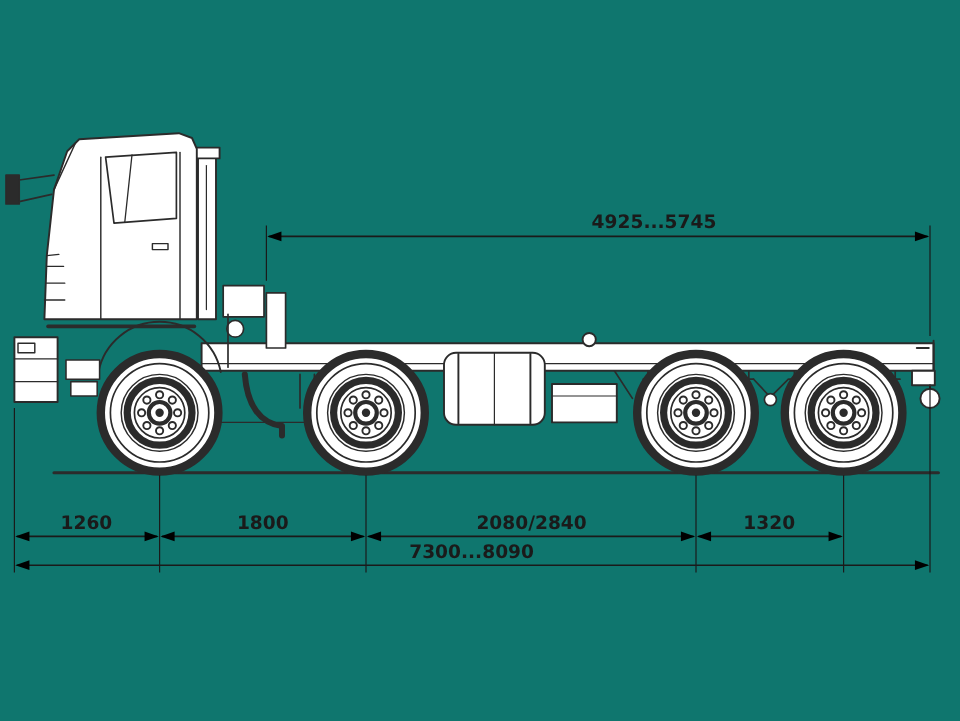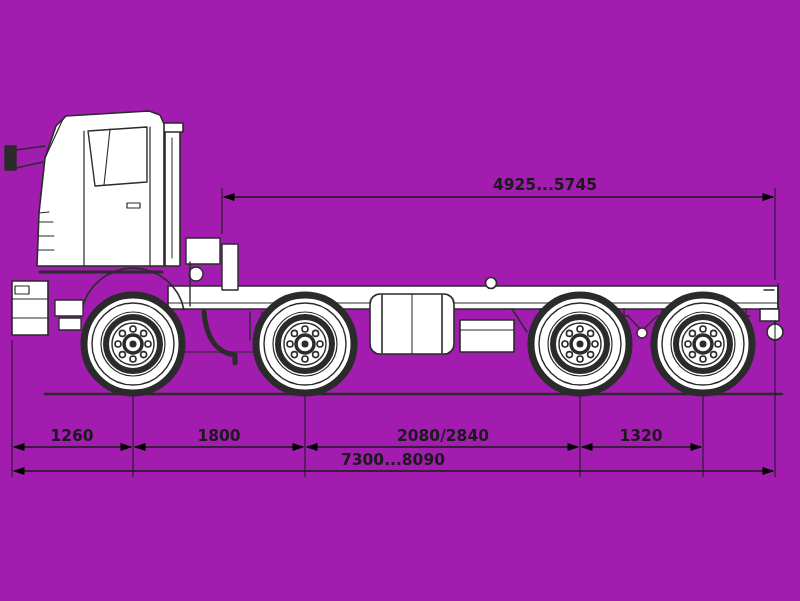--- a/index.html
+++ b/index.html
@@ -1,17 +1,17 @@
 <!DOCTYPE html>
 <html><head>
 <meta charset="utf-8">
 <style>
   html,body{margin:0;padding:0;background:#ffffff;}
   .canvas{
-    width:800px;height:601px;position:relative;background:#a21caf;
+    width:800px;height:601px;position:relative;background:#0f766e;
     font-family:"DejaVu Sans","Liberation Sans",sans-serif;
     overflow:hidden;
   }
   svg{display:block;}
   text{
     font-family:"DejaVu Sans","Liberation Sans",sans-serif;
   }
 </style>
 </head>
 <body>

